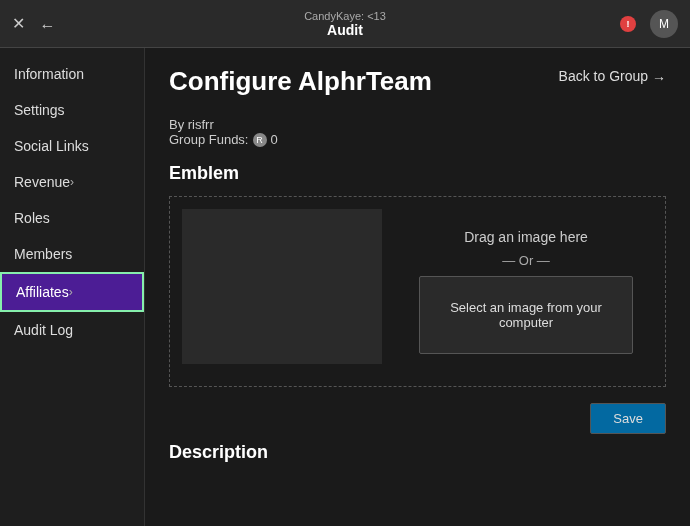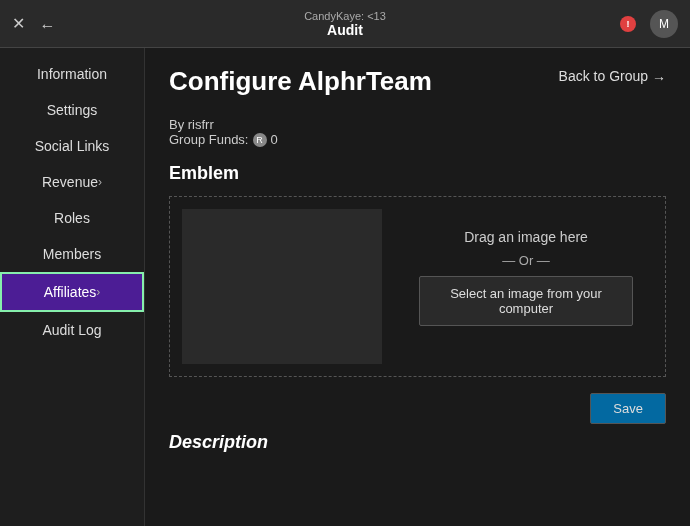--- a/index.html
+++ b/index.html
@@ -80,21 +80,21 @@
       flex-shrink: 0;
       overflow-y: auto;
     }
     .sidebar-item {
       padding: 10px 14px;
       font-size: 14px;
       color: #ddd;
       cursor: pointer;
       display: flex;
       align-items: center;
-      justify-content: center;
+      justify-content: flex-start;
     }
     .sidebar-item.active-highlight {
       border: 2px solid #86efac;
       color: #fff;
       background: #4c1d95;
     }
     .sidebar-chevron {
       font-size: 12px;
       color: #aaa;
     }
@@ -185,21 +185,21 @@
       color: #ccc;
     }
     .or-divider {
       font-size: 13px;
       color: #aaa;
     }
     .select-image-btn {
       background: #2a2a2a;
       border: 1px solid #555;
       color: #ddd;
-      padding: 9px 18px;
+      padding: 23px 18px;
       font-size: 13px;
       cursor: pointer;
       border-radius: 2px;
     }
 
     
     .save-area {
       display: flex;
       justify-content: flex-end;
       margin-top: 8px;
@@ -210,21 +210,20 @@
       color: #ddd;
       padding: 7px 22px;
       font-size: 13px;
       cursor: pointer;
       border-radius: 2px;
     }
 
     
     .description-section {
       margin-top: 8px;
-      font-style: italic;
     }
 
     
     .notif-dot {
       width: 16px;
       height: 16px;
       border-radius: 50%;
       background: #e04040;
       display: flex;
       align-items: center;

